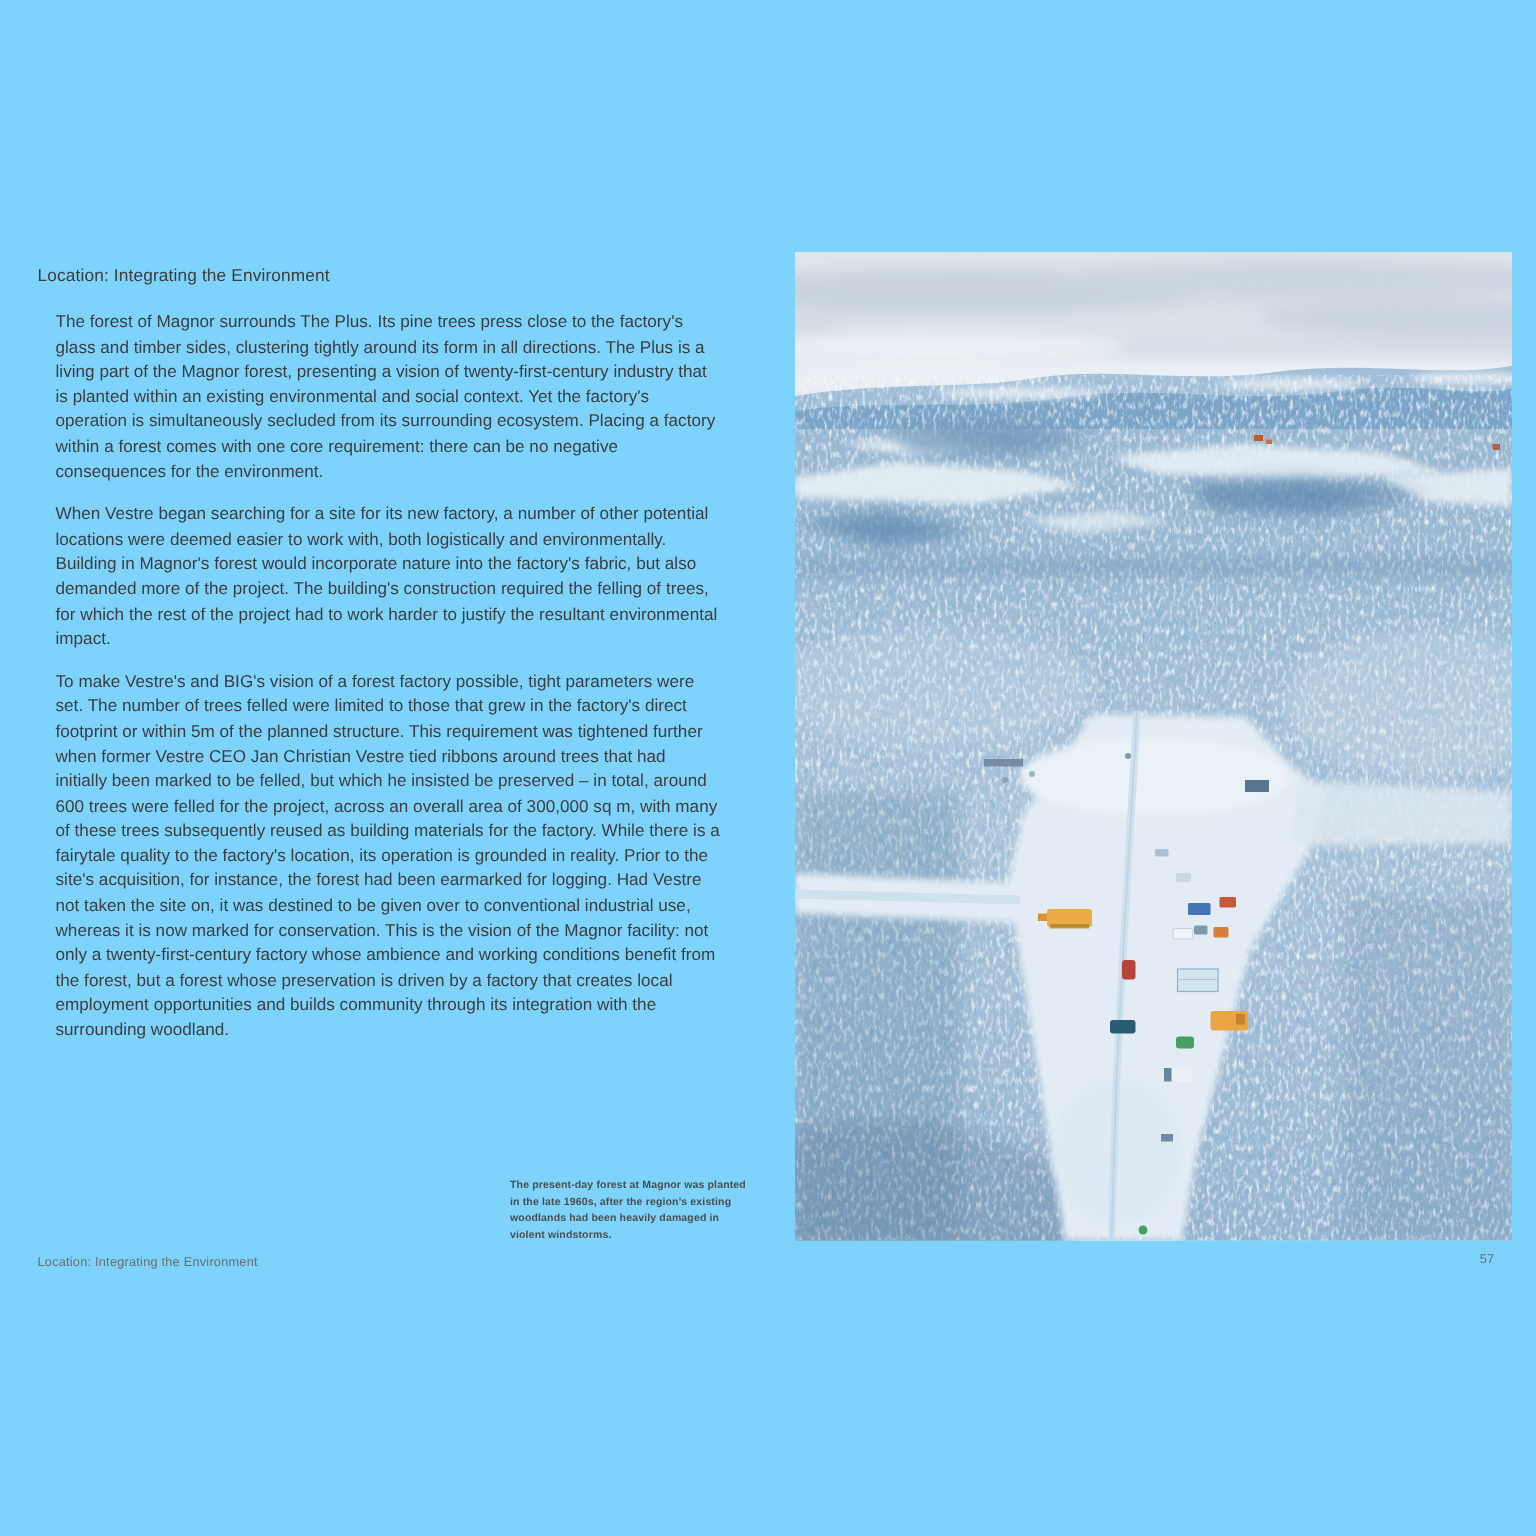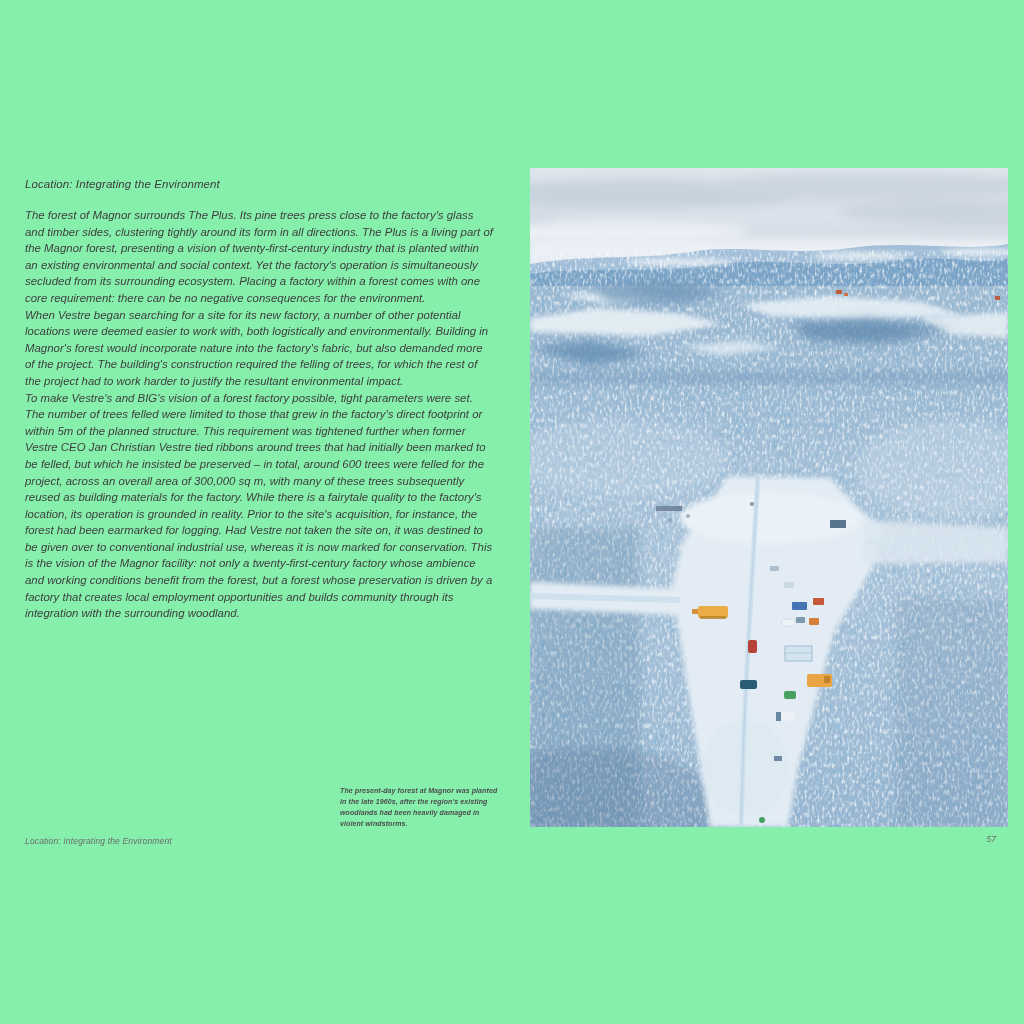--- a/index.html
+++ b/index.html
@@ -1,24 +1,24 @@
 <!DOCTYPE html>
 <html><head>
 <meta charset="utf-8">
 <style>
   html,body{margin:0;padding:0;background:#ffffff;}
   body{width:1024px;height:1024px;position:relative;overflow:hidden;
        font-family:"Liberation Sans","DejaVu Sans",sans-serif;
        -webkit-font-smoothing:antialiased;}
-  .page{position:absolute;inset:0;background:#86efac;font-style:italic;}
+  .page{position:absolute;inset:0;background:#7dd3fc;}
 
   
   .text-col{position:absolute;left:25px;top:178px;width:468px;color:#3c3c3c;}
   .heading{font-size:11.5px;font-weight:400;margin:0 0 17px 0;letter-spacing:.1px;color:#3c3c3c;}
-  .bodytext p{margin:0;font-size:11.4px;line-height:16.6px;letter-spacing:.02px;color:#3d3d3d;}
+  .bodytext p{margin:12px;font-size:11.4px;line-height:16.6px;letter-spacing:.02px;color:#3d3d3d;}
 
   
   .caption{position:absolute;left:340px;top:786px;width:158px;
            font-size:7px;font-weight:700;line-height:1.55;color:#4c4c4c;letter-spacing:.1px;}
 
   
   .footer-left{position:absolute;left:25px;top:836px;font-size:8.5px;color:#6b6b6b;letter-spacing:.15px;}
   .page-number{position:absolute;right:28px;top:834px;font-size:8.5px;color:#6b6b6b;}
 
   

